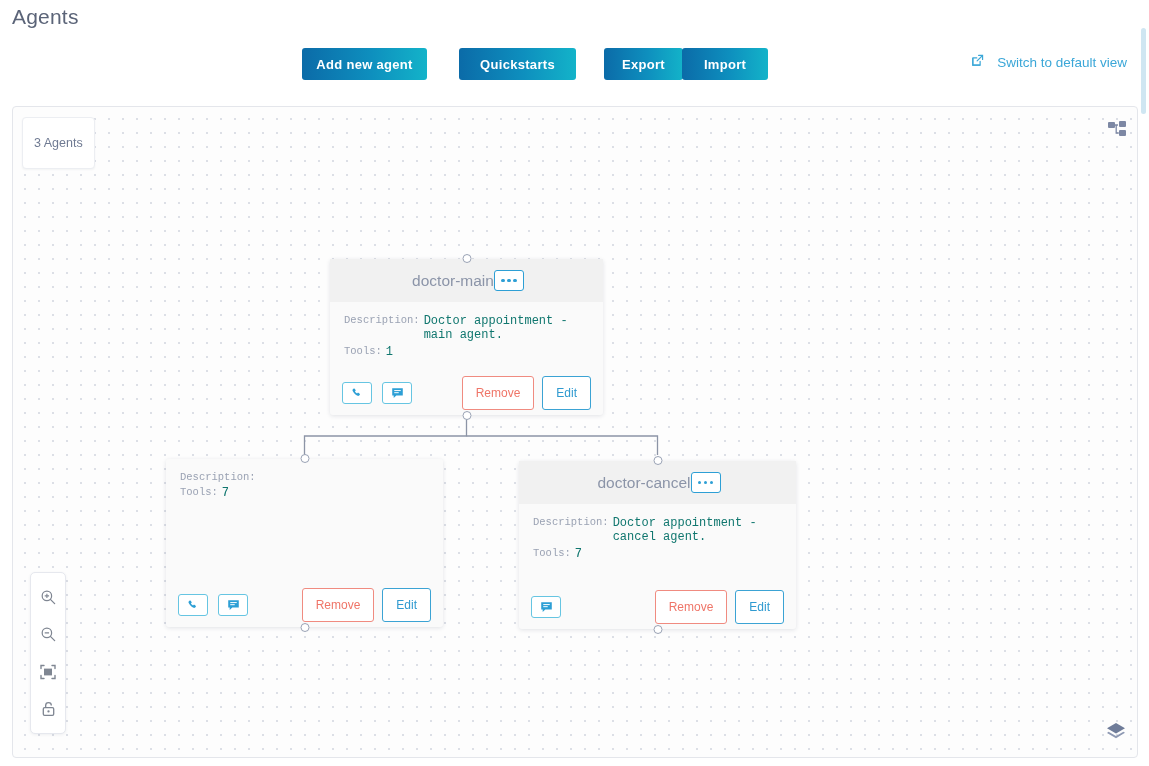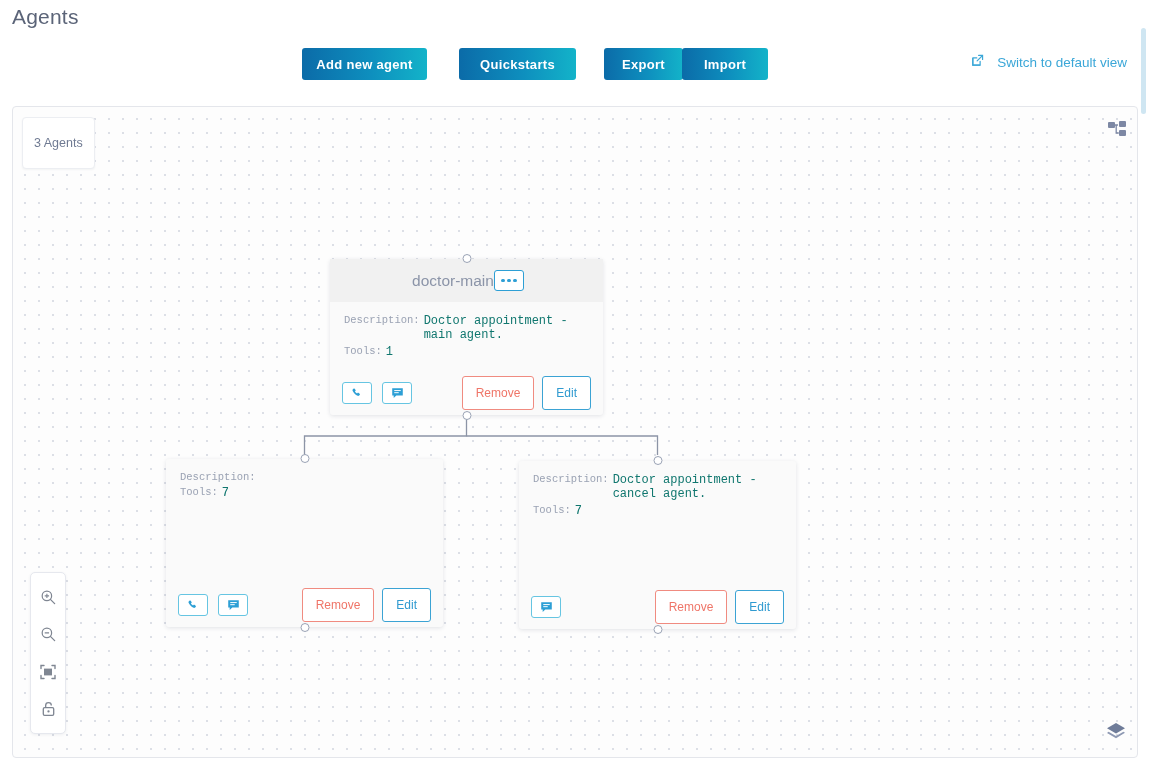--- a/index.html
+++ b/index.html
@@ -295,20 +295,28 @@
         <span class="obtn remove">Remove</span>
         <span class="obtn edit">Edit</span>
       </span>
     </div>
   </div>
 
   <div class="card" style="left:506px; top:354px; width:277px; height:168px;">
     <div class="port top"></div>
     <div class="port bot"></div>
 
+    <div class="card-head">
+      <span class="card-title">doctor-cancel</span>
+      <span class="dots-btn">
+          <i></i>
+          <i></i>
+          <i></i>
+        </span>
+    </div>
 
     <div class="card-body">
       <div class="row">
         <span class="lbl">Description:</span>
         <span class="val">Doctor appointment - cancel agent.</span>
       </div>
       <div class="row">
         <span class="lbl">Tools:</span>
         <span class="val">7</span>
       </div>

